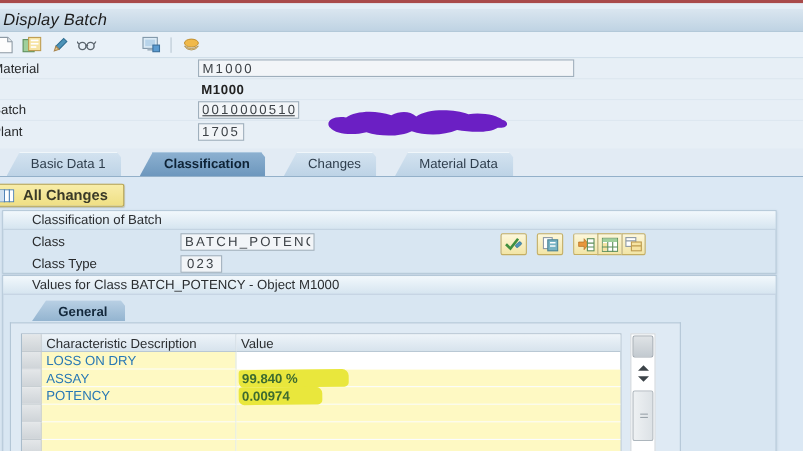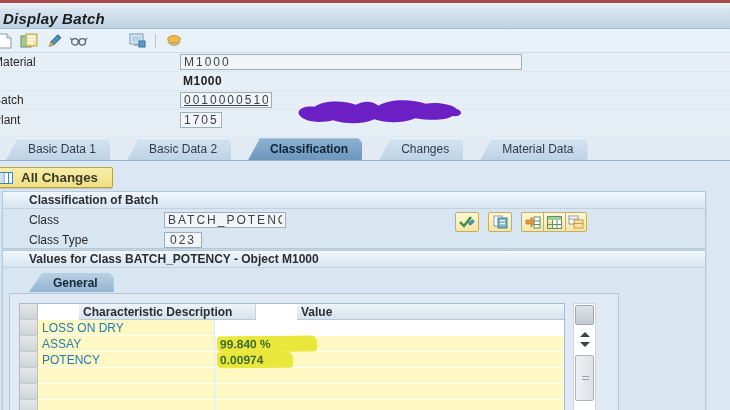--- a/index.html
+++ b/index.html
@@ -13,21 +13,21 @@
 
   
   .redline { position:absolute; top:0; left:0; width:730px; height:3px; background:#a84a4a; }
   .topstrip { position:absolute; top:3px; left:0; width:730px; height:5px; background:#e3edf5; }
   .titlebar {
     position:absolute; top:8px; left:0; width:730px; height:21px;
     background:linear-gradient(#dae6f0,#bfd3e3);
     border-bottom:1px solid #a7bfd2;
     display:flex; align-items:center; padding-left:3px;
   }
-  .titlebar .title { font-size:15px; font-weight:bold; font-style:italic; color:#1c1c1c; letter-spacing:.2px; }
+  .titlebar .title { font-size:15px; font-weight:normal; font-style:italic; color:#1c1c1c; letter-spacing:.2px; }
 
   .app-toolbar {
     position:absolute; top:29px; left:0; width:730px; height:24px;
     background:#e9f1f8; border-bottom:1px solid #cbdae7;
     display:flex; align-items:center; gap:7px; padding-left:0;
   }
   .tb-icon { width:18px; height:17px; display:inline-flex; align-items:center; justify-content:center; }
   .tb-icon:first-child { margin-left:-5px; }
   .tb-sep { width:1px; height:14px; background:#b9c7d3; margin:0 2px; }
   .tb-gap { width:26px; }
@@ -72,21 +72,21 @@
     padding:0 14px 0 4px; font-weight:bold; color:#3a3a28; box-shadow:0 1px 1px rgba(120,110,50,.3);
   }
 
   .groupbox {
     position:absolute; left:2px; width:704px;
     background:#d8e6f2; border:1px solid #b5c8d8; box-shadow:0 1px 2px rgba(100,130,160,.25);
   }
   .gb-header {
     height:17px; background:linear-gradient(#f2f8fc,#d6e5f0);
     border-bottom:1px solid #c2d2e0; display:flex; align-items:center;
-    padding-left:26px; color:#2b2e31; font-weight:bold;
+    padding-left:26px; color:#2b2e31; font-weight:normal;
   }
   #group1 { top:30px; height:58px; }
   #group2 { top:89px; height:170px; border-bottom:none; }
 
   .gb-row { display:flex; align-items:center; height:19px; margin-top:1px; }
   .gb-label { width:161px; padding-left:26px; color:#27292b; }
 
   .class-buttons { position:absolute; left:452px; top:20px; display:flex; align-items:center; }
   .cbtn {
     width:24px; height:20px; display:inline-flex; align-items:center; justify-content:center;
@@ -106,21 +106,21 @@
   .tabpanel {
     position:absolute; left:6px; top:42px; width:610px; height:128px;
     background:#dfeaf4; border:1px solid #b3c6d6; border-bottom:none;
   }
   .ctable { position:absolute; left:9px; top:9px; width:546px; border:1px solid #a9bccb; background:#fff; }
   .trow { display:flex; height:16px; }
   .trow.thead { height:16px; }
   .sel-cell { width:18px; background:linear-gradient(#e4e7e9,#cfd4d8); border-right:1px solid #b9c0c6; border-bottom:1px solid #c3cacf; }
   .hcell {
     background:linear-gradient(#eef4f9,#d7e3ed); border-bottom:1px solid #b9c8d4; border-right:1px solid #c7d4de;
-    display:flex; align-items:center; padding-left:4px; color:#2b2e31; font-weight:bold;margin-left:41px;
+    display:flex; align-items:center; padding-left:4px; color:#2b2e31; font-weight:normal;
   }
   .hcell.c1 { width:177px; }
   .hcell.c2 { flex:1; border-right:none; }
   .dcell { display:flex; align-items:center; padding-left:4px; background:#fef9c3; border-bottom:1px solid #fbfdfe; border-right:1px solid #dfe9f1; }
   .dcell.c1 { width:177px; color:#2878b5; }
   .dcell.c2 { flex:1; border-right:none; }
   .charname { white-space:nowrap; }
   .hl {
     display:inline-block; background:#e9e73c; color:#3d6b2f; font-weight:bold;
     padding:1px 6px 1px 3px; margin-left:-2px; border-radius:3px 6px 4px 5px;
@@ -218,21 +218,20 @@
       <input class="ffield" style="width: 42px;" readonly="" value="1705">
     </div>
   </div>
 
   <svg class="scribble" viewBox="0 0 170 32">
     <path d="M7 20 C2 15 9 9 21 11 C29 5 47 4 61 9 C69 5 77 5 83 10 C92 3 116 3 129 8 C141 6 155 9 159 13 C166 15 164 21 155 20 C147 25 131 24 119 22 C107 27 91 27 79 23 C69 28 51 28 39 24 C27 27 12 26 7 20 Z" fill="#6b1fc4"></path>
   </svg>
 
   <div class="tabstrip">
     <span class="tab">Basic Data 1</span>
-    <span class="tab">Basic Data 2</span>
     <span class="tab active">Classification</span>
     <span class="tab">Changes</span>
     <span class="tab">Material Data</span>
   </div>
 
   <div class="content">
 
     <div class="changes-row">
       <button class="btn-allchanges">
         <span>

